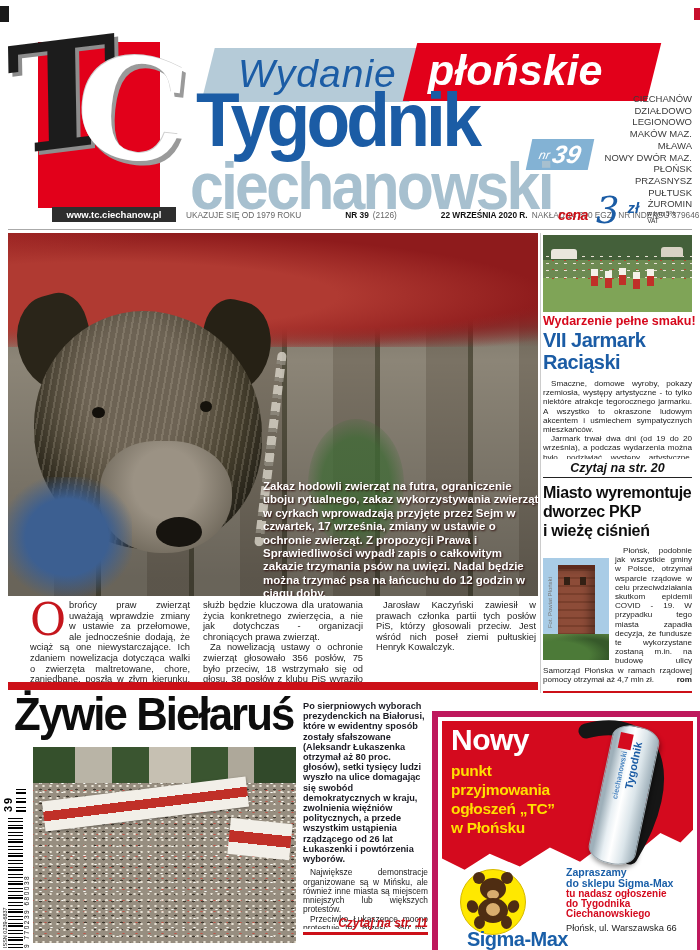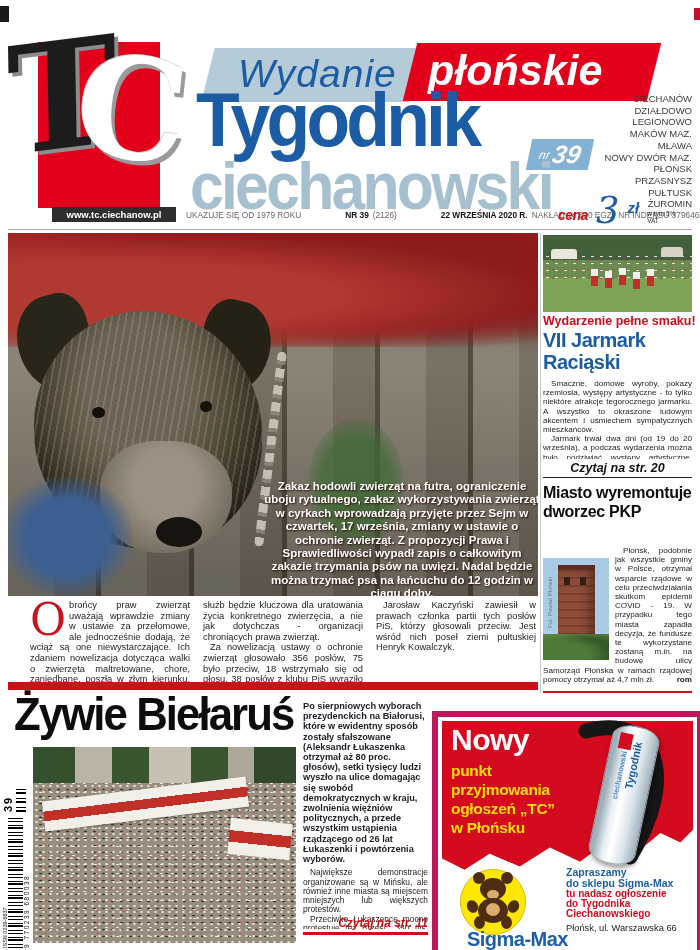--- a/index.html
+++ b/index.html
@@ -66,21 +66,21 @@
   .eye{left:88px;top:118px;width:13px;height:11px;background:#120f0a;border-radius:50%;}
   .eye2{left:196px;top:112px;width:12px;height:11px;background:#15120c;border-radius:50%;}
   .chain{left:258px;top:118px;width:9px;height:196px;border-radius:5px;transform:rotate(7deg);opacity:.85;
          background:repeating-linear-gradient(180deg,#d3cec2 0 9px,#8e897d 9px 13px,rgba(0,0,0,0) 13px 17px);}
   .blue-patch{left:-6px;top:244px;width:130px;height:120px;
          background:radial-gradient(ellipse,#3c5f91 0 45%,rgba(60,95,145,0) 75%);}
   .green-patch{left:300px;top:186px;width:96px;height:130px;border-radius:50%;opacity:.75;
          background:radial-gradient(ellipse,#3f6b35 0 50%,rgba(63,107,53,0) 78%);}
 
   .lead{left:255px;top:247px;width:278px;font-size:11.5px;font-weight:bold;color:#fff;
-        text-align:center;line-height:13.4px;text-shadow:1px 1px 2px rgba(40,0,0,.9);}
+        line-height:13.4px;text-shadow:1px 1px 2px rgba(40,0,0,.9);}
 
   
   .cols{left:30px;top:600px;width:506px;height:82px;display:flex;gap:13px;overflow:hidden;}
   .col{flex:1;font-size:9.3px;line-height:10.6px;text-align:justify;color:#1c1c1c;}
   .col p{margin:0;text-indent:7px;}
   .col p.np{text-indent:0;}
   .dropcap{float:left;font-family:"DejaVu Serif",serif;font-size:44px;line-height:36px;
            color:#c5161d;padding:2px 3px 0 0;font-weight:normal;}
   .sig{font-weight:bold;float:right;padding-left:10px;}
   .red-bar{left:8px;top:682px;width:530px;height:8px;background:#cc1018;}
@@ -295,20 +295,21 @@
   <div class="abs jar-body">
     <p>Smaczne, domowe wyroby, pokazy rzemiosła, występy artystyczne - to tylko niektóre atrakcje tegorocznego jarmarku. A wszystko to okraszone ludowym akcentem i uśmiechem sympatycznych mieszkańców.</p>
     <p><span>Jarmark trwał dwa dni (od 19 do 20 września), a podczas wydarzenia można było podziwiać występy artystyczne, wysłuchać folkowych zespołów, podziwiać prace malarskie dzieci, przedstawiające Raciąż w czterech odsłonach, zgodnie z porami roku, zobaczyć spektakle ludowe, gdzie np. przedstawiano historię dożynek, czyli święta plonów.</span></p>
   </div>
   <div class="abs read20">Czytaj na str. 20</div>
   <div class="abs sb-rule"></div>
 
   <div class="abs pkp-head">
     <div>Miasto wyremontuje</div>
     <div>dworzec PKP</div>
+    <div>i wieżę ciśnień</div>
   </div>
   <div class="abs pkp-body">
     <p class="np">
       <span class="tower-wrap">
         <span class="tower">
           <span class="tw" style="left:6px;top:8px;"></span>
           <span class="tw" style="left:22px;top:8px;"></span>
         </span>
         <span class="bushes"></span>
         <span class="credit">Fot. Powiat Płoński</span>

